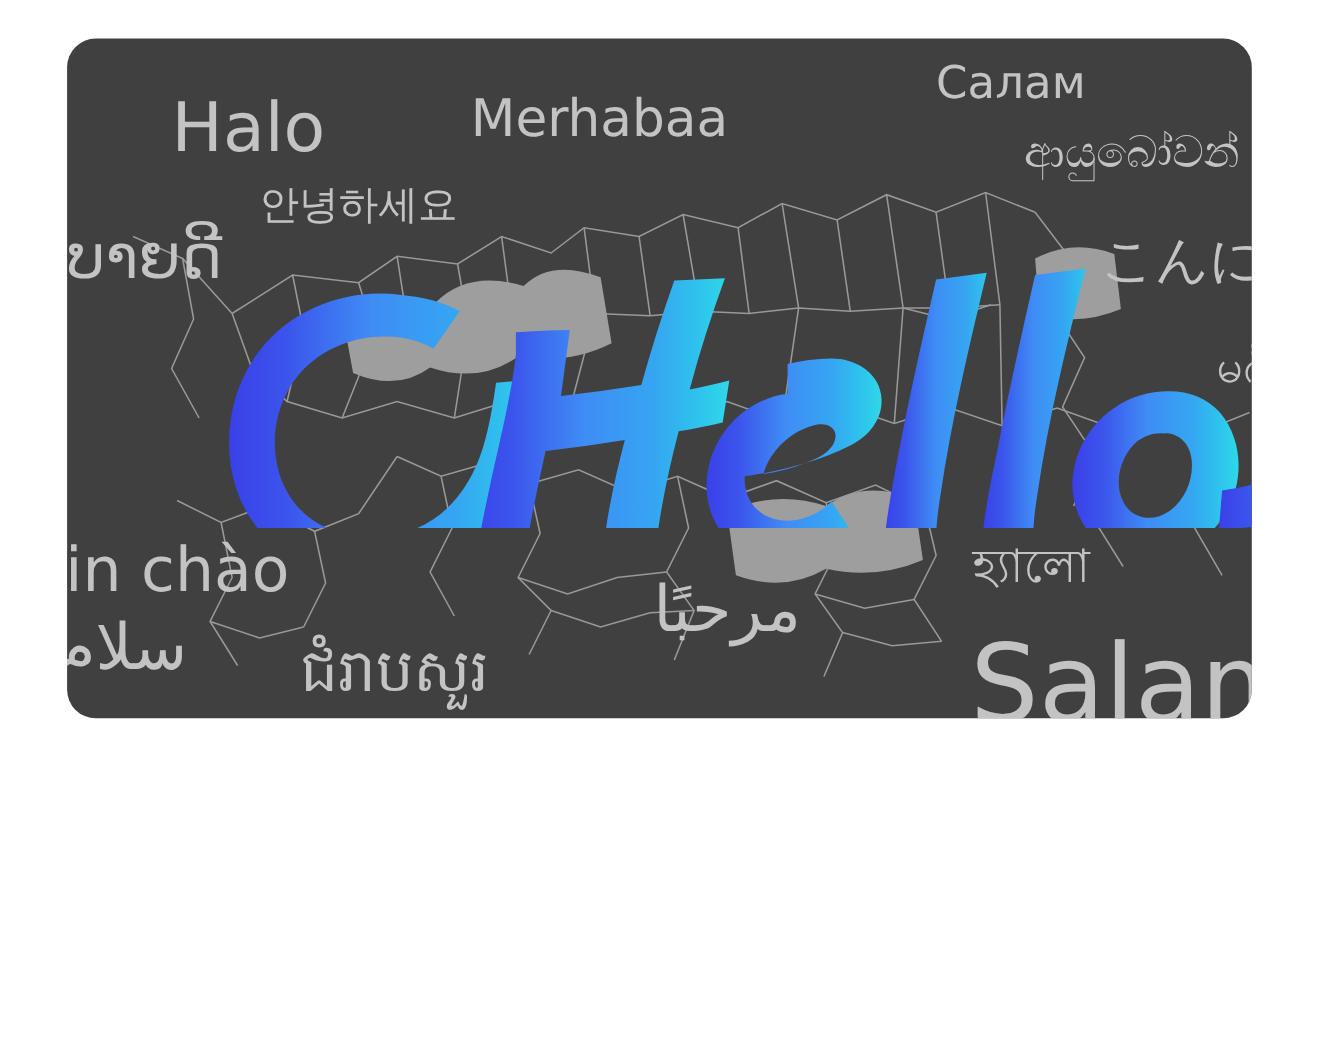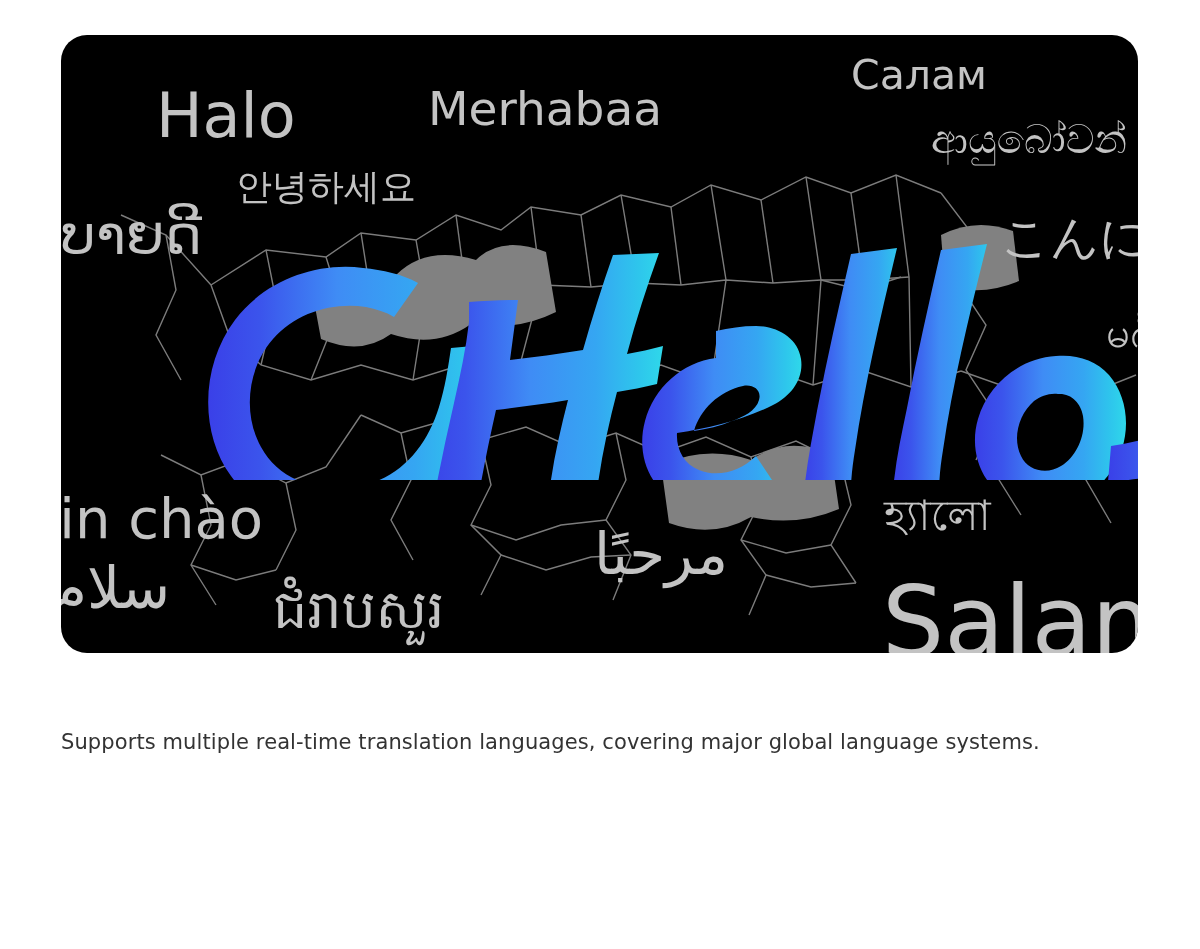--- a/index.html
+++ b/index.html
@@ -24,21 +24,21 @@
     height: 949px;
   }
 
   
   .hero-card {
     position: absolute;
     left: 61px;
     top: 35px;
     width: 1077px;
     height: 618px;
-    background: #000000;
+    background: #404040;
     border-radius: 26px;
     overflow: hidden;
   }
 
   
   .map-backdrop {
     position: absolute;
     left: 0; top: 0;
     width: 100%; height: 100%;
     opacity: 0.55;
@@ -299,15 +299,14 @@
                    l-56 78
                    l-22 -52
                    c-23 6 -47 9 -71 11
                    Z"></path>
         </g>
       </svg>
     </div>
 
   </div>
 
-  <p class="feature-caption">Supports multiple real-time translation languages, covering major global language systems.</p>
 
 </div>
 
 </body></html>

